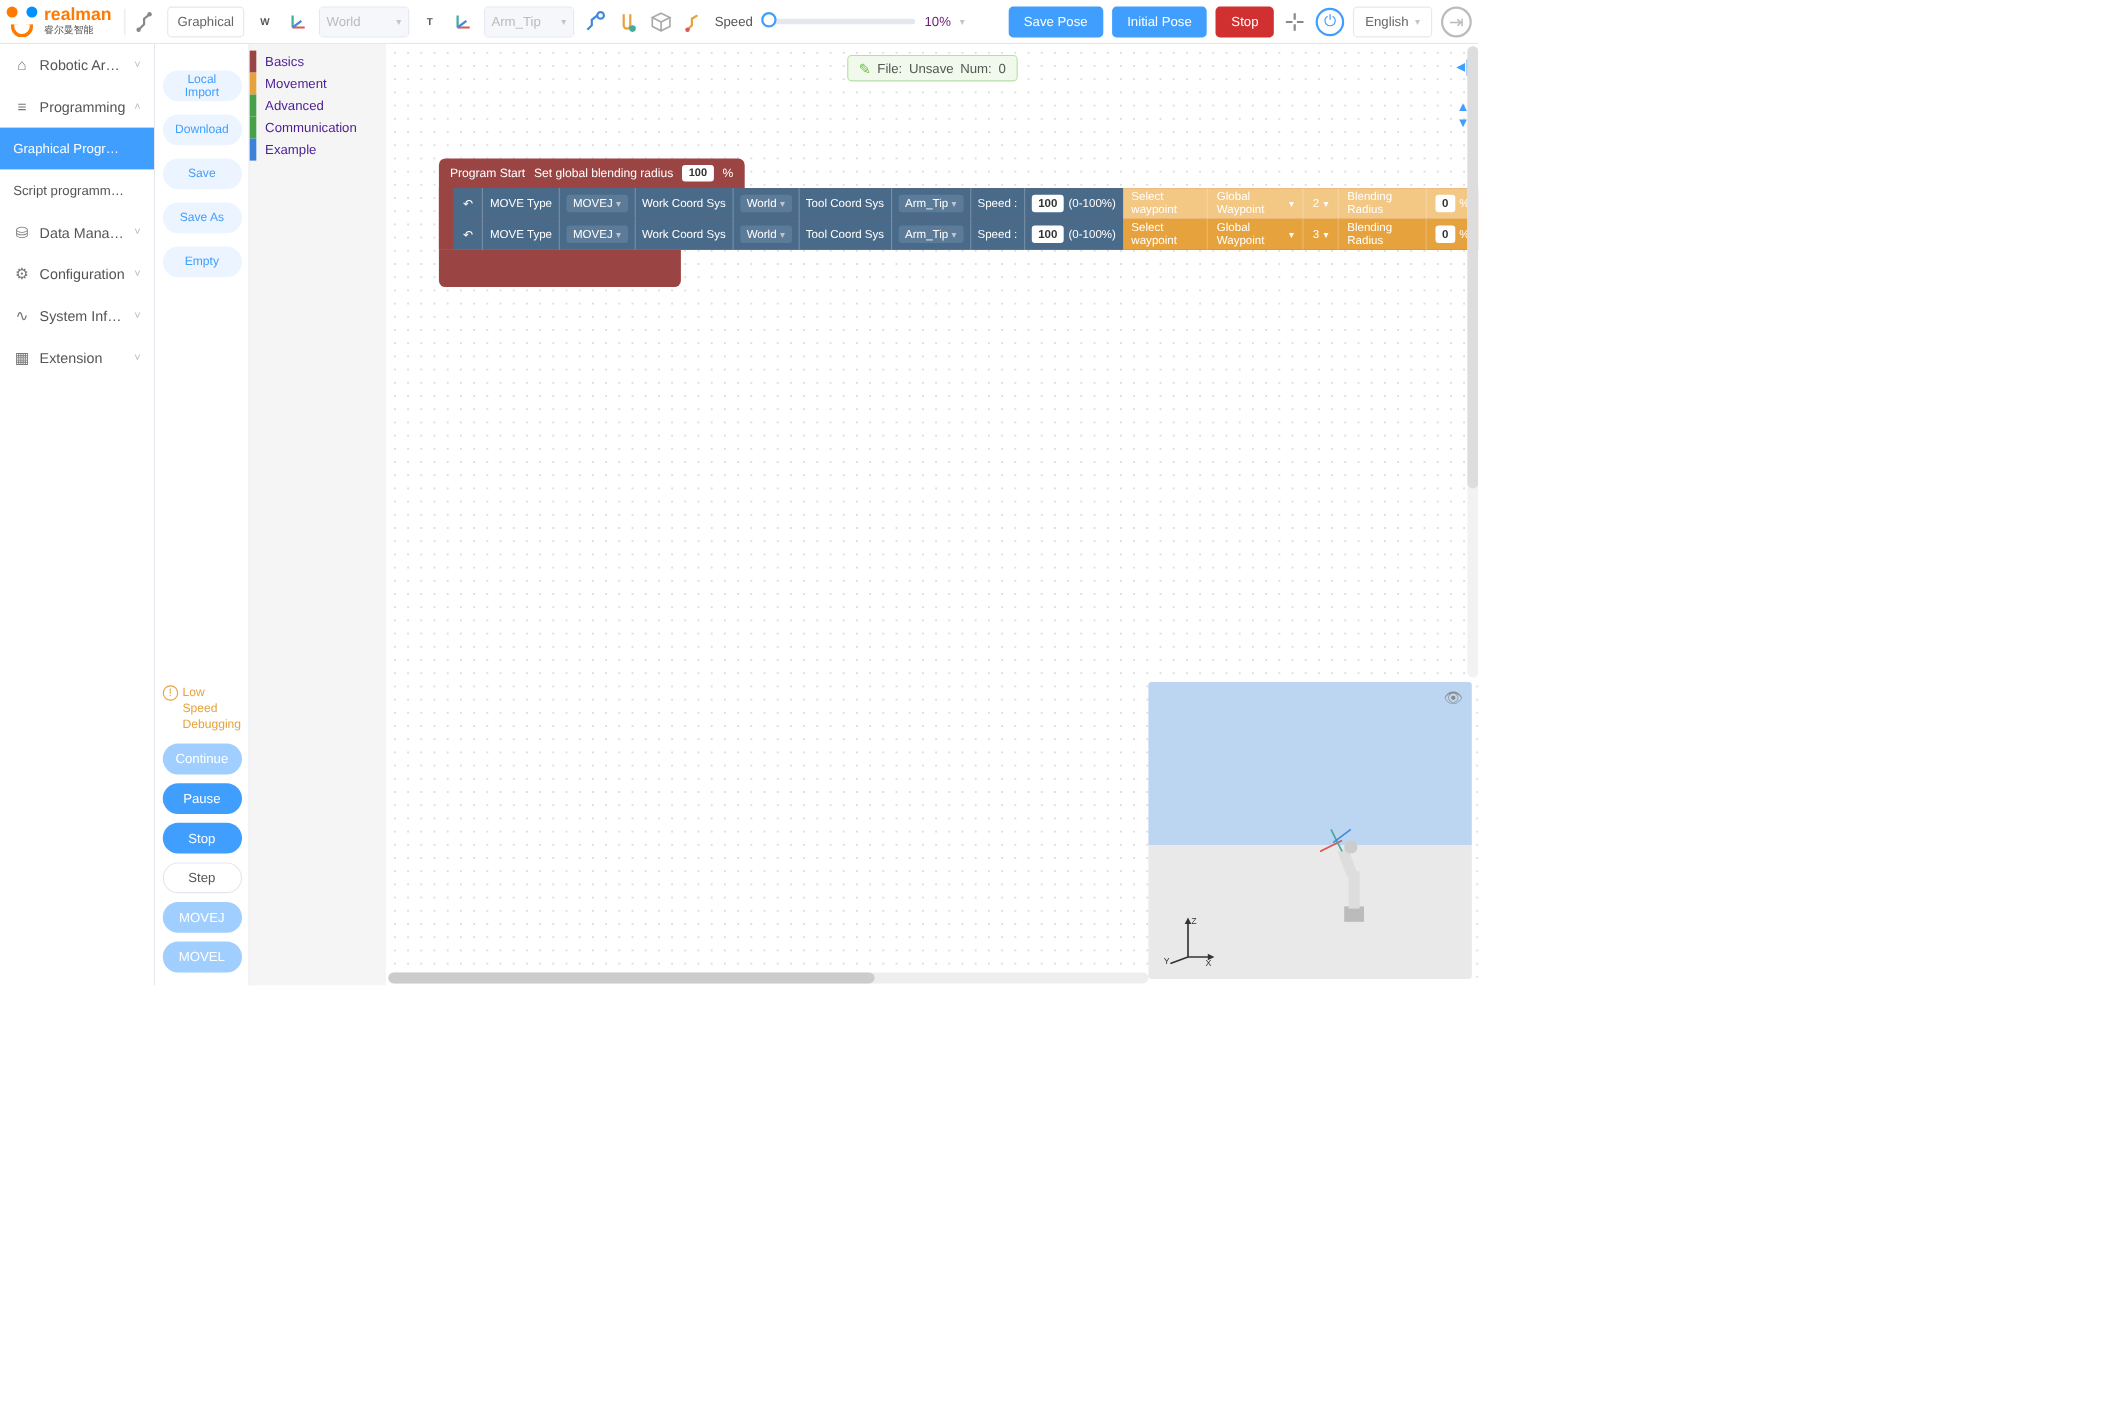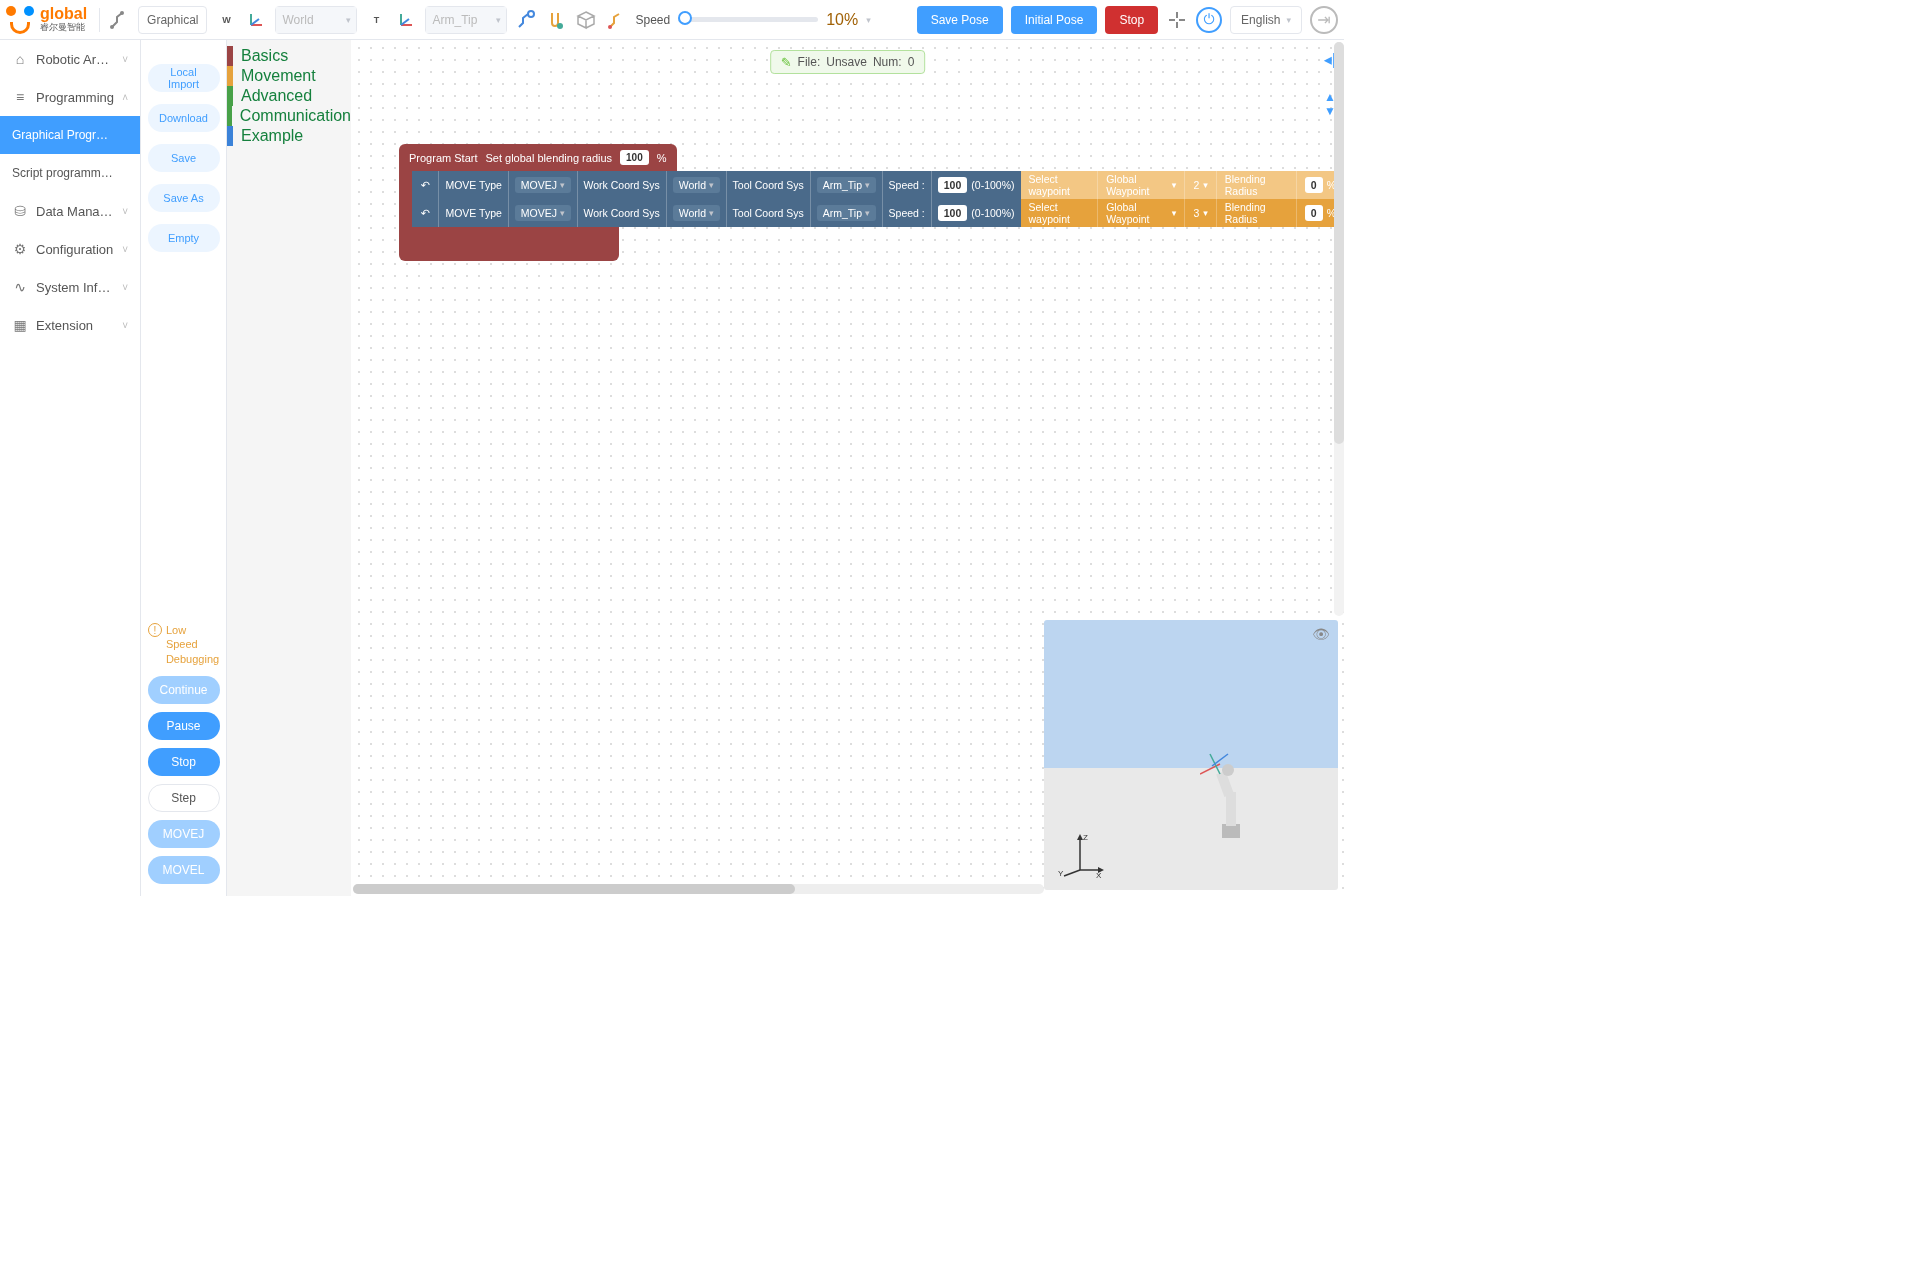--- a/index.html
+++ b/index.html
@@ -60,21 +60,21 @@
   .pill.light{background:#ecf5ff;color:var(--blue)}
   .panel2-bottom{margin-top:auto;width:100%;display:flex;flex-direction:column;align-items:center;gap:10px;padding-bottom:12px}
   .warn{font-size:11px;color:var(--orange);display:flex;align-items:flex-start;gap:4px;padding:0 8px;line-height:1.3}
   .warn .wic{width:14px;height:14px;border:1px solid var(--orange);border-radius:50%;display:flex;align-items:center;justify-content:center;font-size:10px;flex-shrink:0}
   .pill2{width:72px;height:28px;border-radius:14px;font-size:12px;display:flex;align-items:center;justify-content:center;cursor:pointer;border:none;color:#fff}
   .pill2.lightblue{background:var(--light-blue)}
   .pill2.blue{background:var(--blue)}
   .pill2.white{background:#fff;color:#555;border:1px solid var(--gray-border)}
   
   .cats{width:var(--cat-w);background:#f5f5f5;padding-top:6px}
-  .cat{height:20px;display:flex;align-items:center;font-size:16px;color:#15803d;cursor:pointer}
+  .cat{height:20px;display:flex;align-items:center;font-size:12px;color:#4c1d95;cursor:pointer}
   .cat .bar{width:6px;height:20px;margin-right:8px}
   
   .ws{flex:1;position:relative;background:#fff;overflow:hidden}
   .ws-dots{position:absolute;inset:0;background-image:radial-gradient(#ddd 1px,transparent 1px);background-size:12px 12px;background-position:2px 2px}
   .file-status{position:absolute;top:10px;left:50%;transform:translateX(-50%);height:24px;border:1px solid #b3e19d;background:#f0f9eb;border-radius:4px;display:flex;align-items:center;padding:0 10px;font-size:12px;color:#555;gap:6px}
   .file-status .fic{color:#67c23a;font-size:13px}
   .collapse-ic{position:absolute;top:10px;right:8px;color:var(--blue);font-size:16px}
   .sort-ic{position:absolute;top:50px;right:8px;display:flex;flex-direction:column;gap:0;color:var(--blue);font-size:12px}
   
   .prog{position:absolute;left:48px;top:104px}
@@ -108,21 +108,21 @@
 </style>
 </head>
 <body>
 
 <div class="topbar">
   <div class="logo">
     <div class="logo-ic">
         <span></span>
       </div>
     <div>
-      <div>global</div>
+      <div>realman</div>
       <small>睿尔曼智能</small>
     </div>
   </div>
   <div class="tb-sep"></div>
   <span class="tb-icon">
     <svg width="20" height="20" viewBox="0 0 20 20">
         <path d="M3 17 L8 12 L8 7 L13 3" stroke="#888" stroke-width="2" fill="none"></path>
         <circle cx="3" cy="17" r="2" fill="#888"></circle>
         <circle cx="13" cy="3" r="2" fill="#888"></circle>
       </svg>
@@ -181,21 +181,21 @@
   <span class="tb-icon">
     <svg width="20" height="20" viewBox="0 0 20 20">
         <path d="M4 17 L8 13 L8 7 L13 4" stroke="#e6a23c" stroke-width="2" fill="none"></path>
         <circle cx="4" cy="17" r="2" fill="#d55"></circle>
       </svg>
   </span>
   <span style="font-size:12px;color:#555">Speed</span>
   <div class="speed-slider">
       <div class="thumb"></div>
     </div>
-  <span style="font-size:16px;color:#a16207">10%</span>
+  <span style="font-size:12px;color:#701a75">10%</span>
   <span class="caret">▾</span>
 
   <div class="spacer"></div>
 
   <button class="btn blue">Save Pose</button>
   <button class="btn blue">Initial Pose</button>
   <button class="btn red">Stop</button>
   <span class="tb-icon">
     <svg width="20" height="20" viewBox="0 0 20 20">
         <line x1="10" y1="2" x2="10" y2="8" stroke="#888" stroke-width="2"></line>

